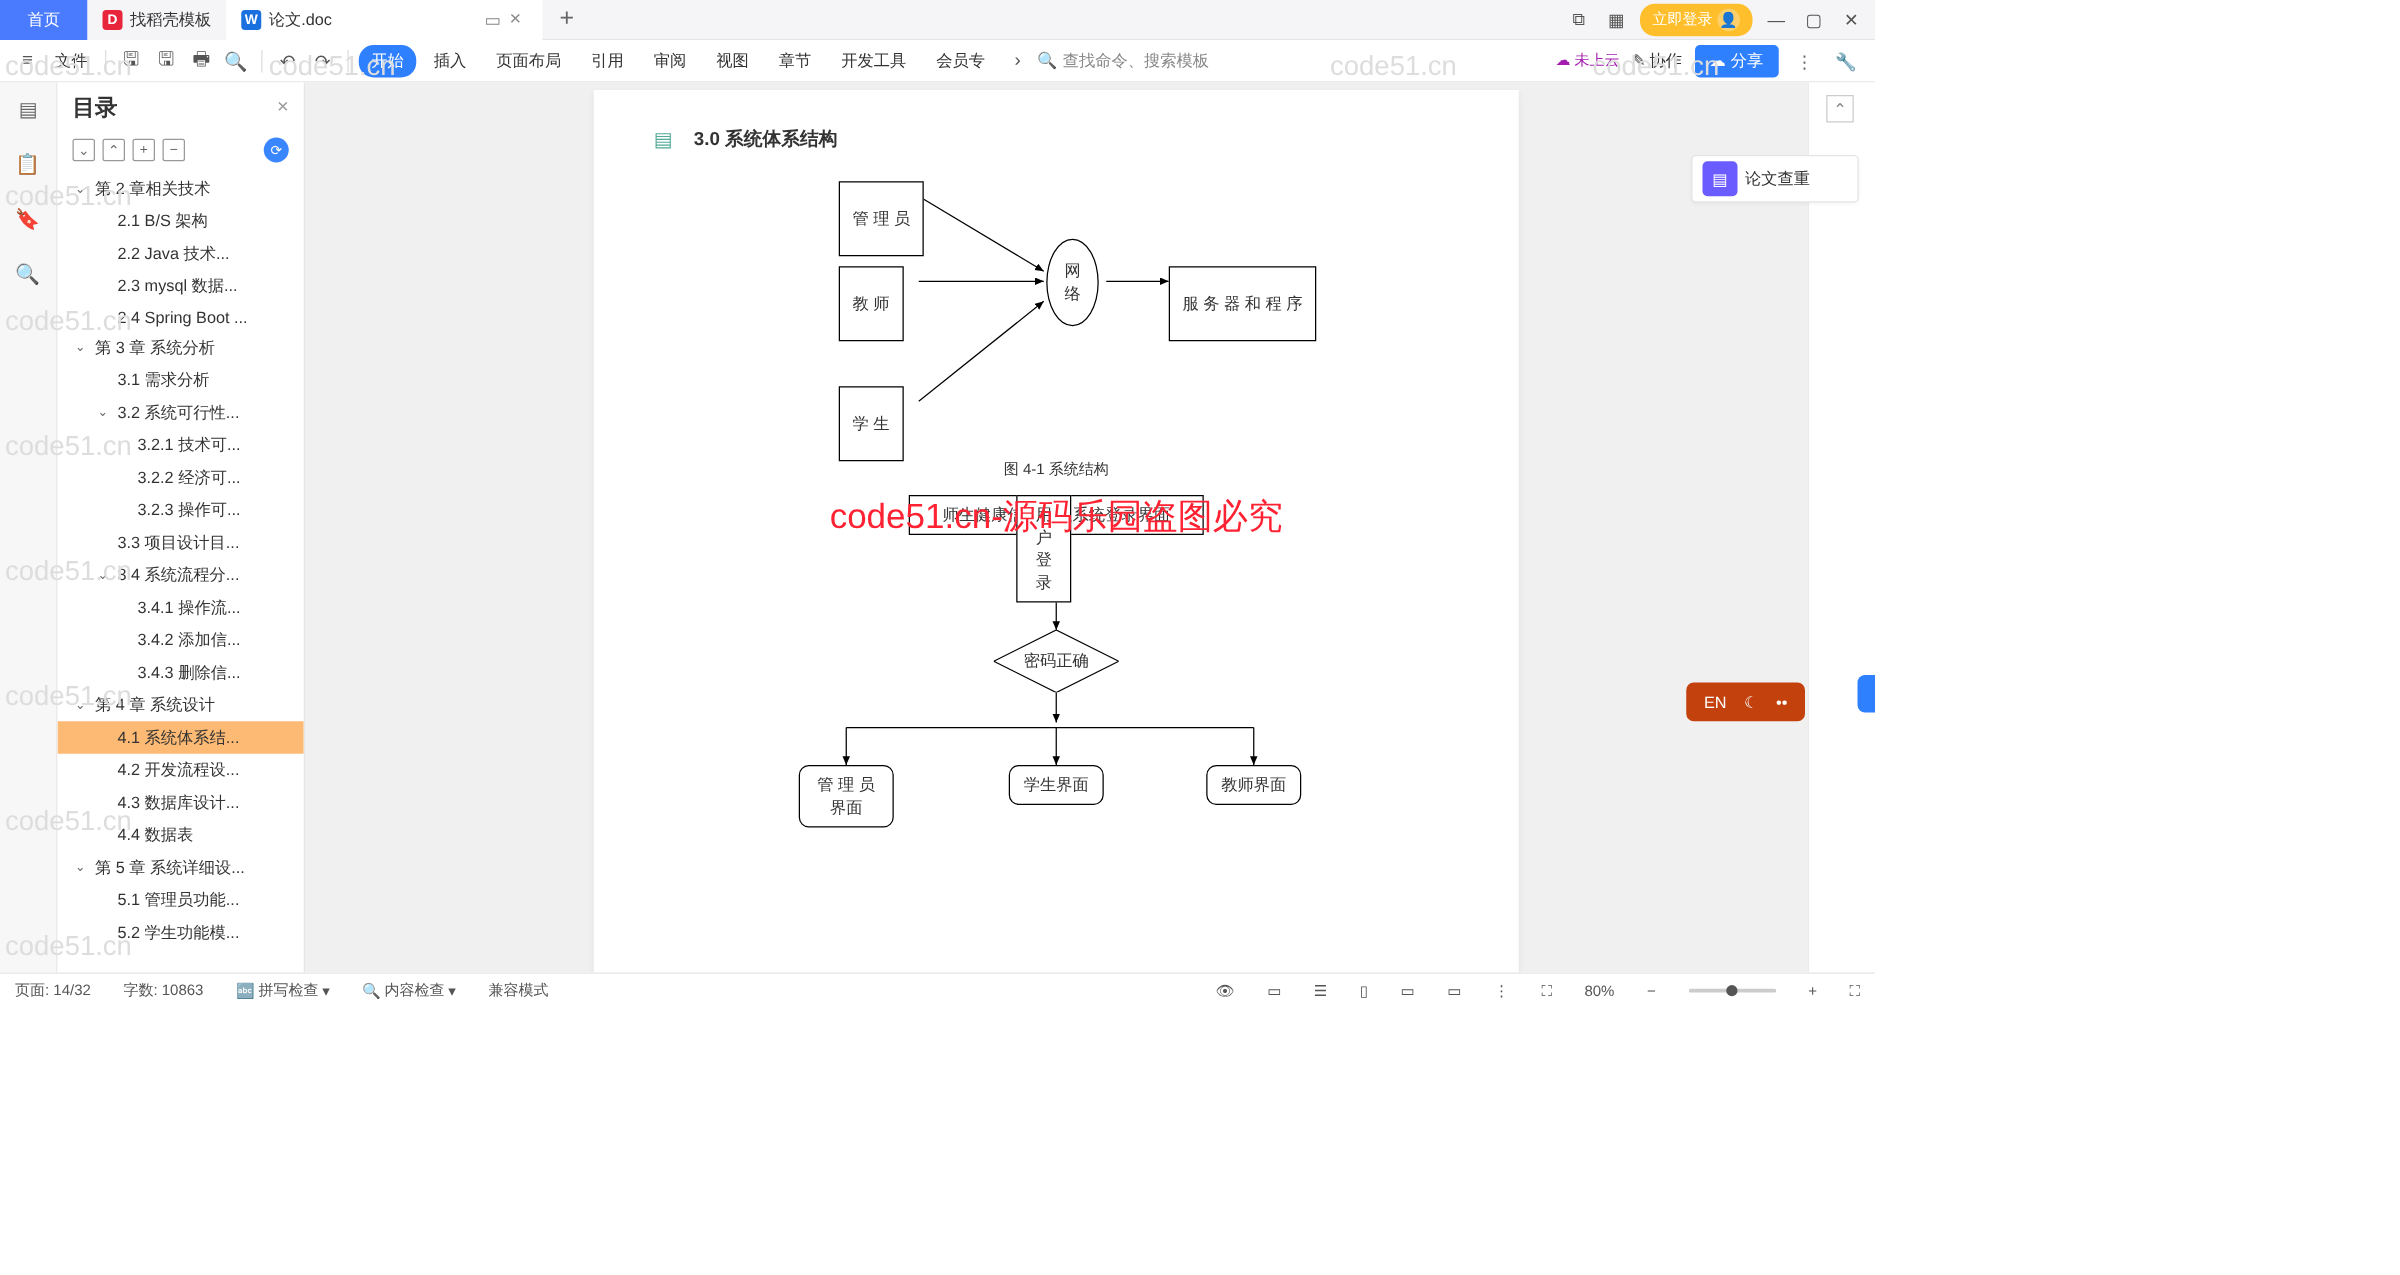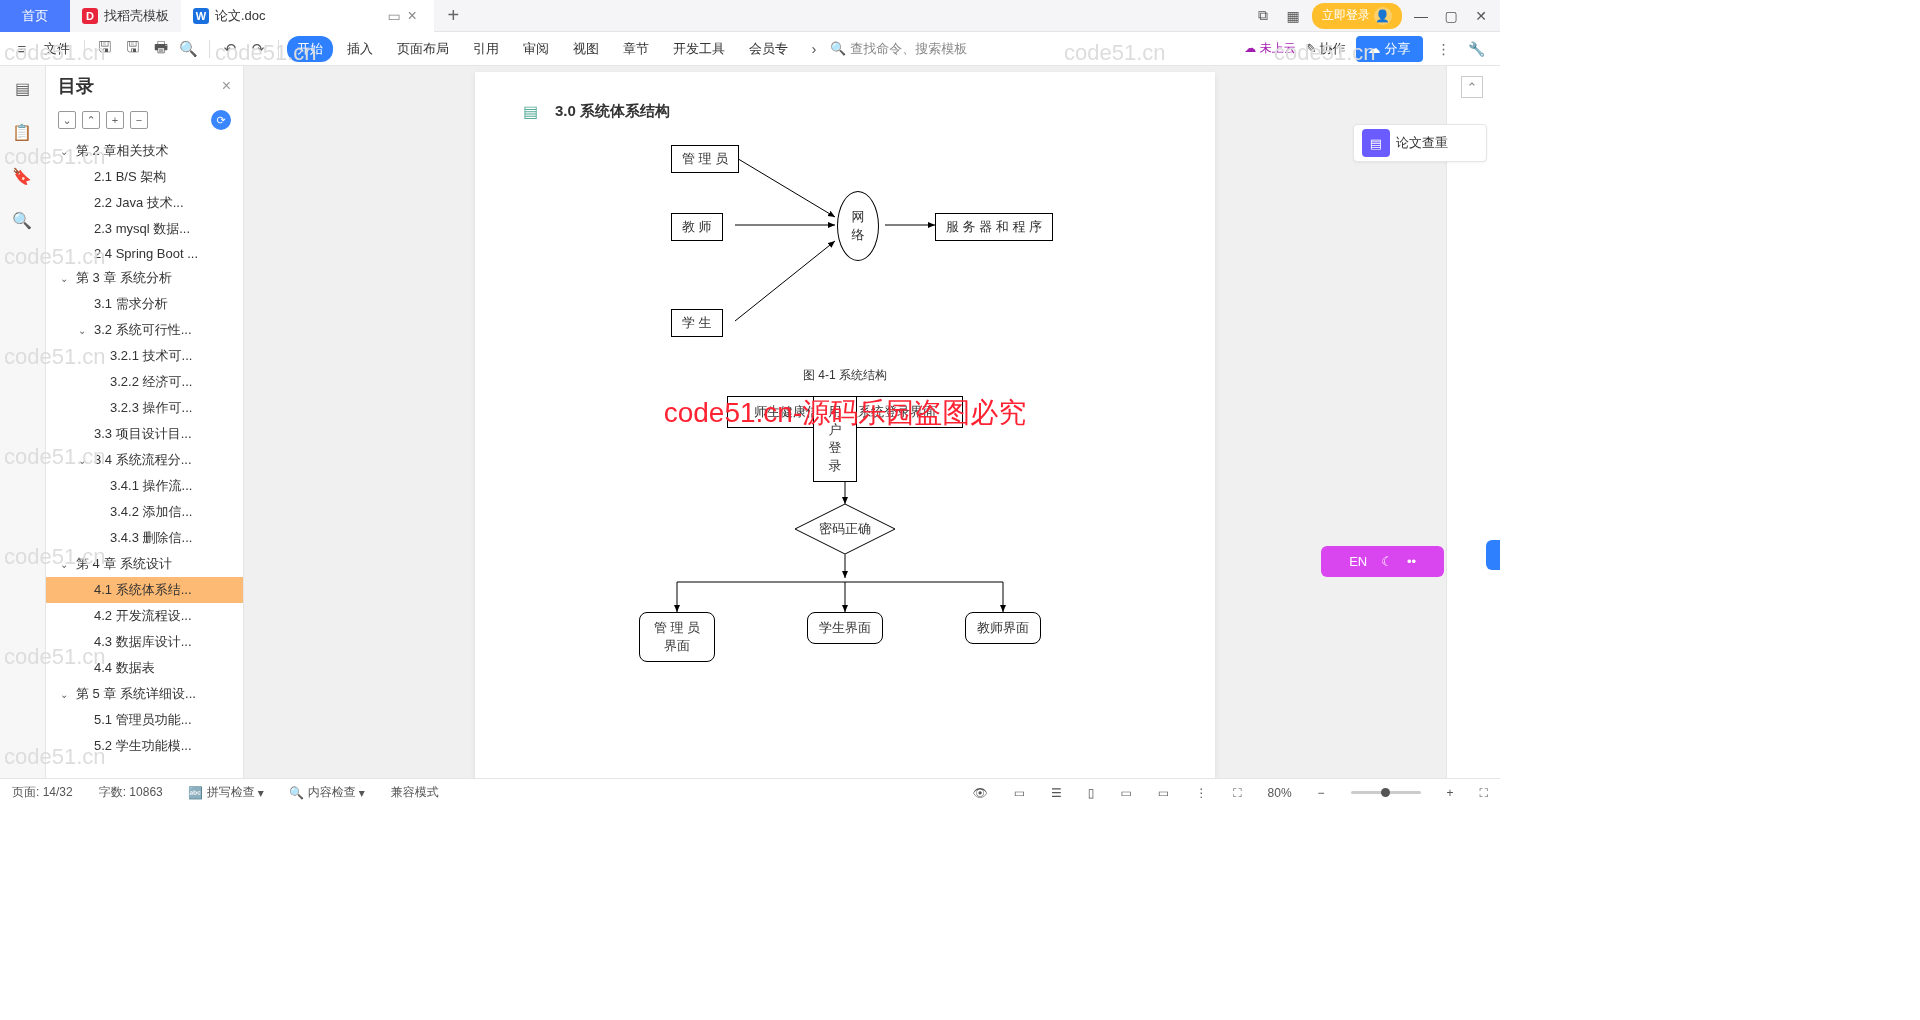--- a/index.html
+++ b/index.html
@@ -57,41 +57,41 @@
 .toc-item.l2 { padding-left: 32px; }
 .toc-item.l3 { padding-left: 48px; }
 .toc-item.active { background: #fdba74; }
 
 .doc-area { flex: 1; background: #f0f0f0; position: relative; overflow: hidden; }
 .page { position: absolute; left: 50%; transform: translateX(-50%); top: 6px; width: 740px; background: #fff; min-height: 1000px; padding: 30px 80px; box-shadow: 0 2px 6px rgba(0,0,0,0.08); }
 .page-h { font-size: 15px; font-weight: 600; margin-bottom: 10px; }
 .page-ico { position: absolute; left: 48px; top: 30px; color: #5a9; font-size: 16px; }
 .para { font-size: 13px; margin: 8px 0; text-indent: 28px; }
 .diagram { position: relative; height: 230px; margin: 6px 0; }
-.dbox { position: absolute; border: 1px solid #000; background: #fff; padding: 4px 10px; font-size: 13px; text-align: center; }
+.dbox { position: absolute; border: 1px solid #000; background: #fff; padding: 20px 10px; font-size: 13px; text-align: center; }
 .dellipse { position: absolute; border: 1px solid #000; border-radius: 50%; width: 42px; height: 70px; display: flex; flex-direction: column; align-items: center; justify-content: center; font-size: 13px; background: #fff; }
 svg.arrows { position: absolute; left: 0; top: 0; width: 100%; height: 100%; }
 svg.arrows line { stroke: #000; stroke-width: 1; }
 svg.arrows polygon { fill: #000; }
 .caption { text-align: center; font-size: 12px; margin: 4px 0 12px; }
 .watermark-main { position: absolute; left: 50%; transform: translateX(-50%); top: 328px; color: #f23; font-size: 28px; font-weight: 500; white-space: nowrap; z-index: 10; }
 .flow { position: relative; height: 320px; margin-top: 8px; }
 .fbox { position: absolute; border: 1px solid #000; background: #fff; padding: 6px 10px; font-size: 13px; text-align: center; }
 .fround { border-radius: 8px; }
 .fdiamond { position: absolute; width: 100px; height: 50px; }
 .fdiamond svg { width: 100%; height: 100%; }
 .fdiamond .dtxt { position: absolute; left: 0; top: 0; width: 100%; height: 100%; display: flex; align-items: center; justify-content: center; font-size: 13px; }
 
 .right-panel { width: 54px; border-left: 1px solid #e5e5e5; background: #fff; position: relative; }
 .rp-top { position: absolute; top: 10px; left: 14px; width: 22px; height: 22px; border: 1px solid #ccc; display: flex; align-items: center; justify-content: center; color: #888; cursor: pointer; }
 .rp-card { position: absolute; left: -94px; top: 58px; display: flex; align-items: center; background: #fff; border: 1px solid #e5e5e5; border-radius: 4px; padding: 4px 8px; gap: 6px; box-shadow: 0 1px 3px rgba(0,0,0,0.05); cursor: pointer; width: 134px; }
 .rp-ico { width: 28px; height: 28px; background: #6a5cff; border-radius: 4px; display: flex; align-items: center; justify-content: center; color: #fff; }
 .rp-lbl { font-size: 13px; }
 
-.ime-pill { position: absolute; right: 56px; top: 546px; background: #d946ef; color: #fff; padding: 8px 28px; border-radius: 6px; display: flex; align-items: center; gap: 14px; font-size: 13px; z-index: 20; }
+.ime-pill { position: absolute; right: 56px; top: 546px; background: #c2410c; color: #fff; padding: 8px 14px; border-radius: 6px; display: flex; align-items: center; gap: 14px; font-size: 13px; z-index: 20; }
 .blue-tab { position: absolute; right: 0; top: 540px; width: 14px; height: 30px; background: #2e80ff; border-radius: 6px 0 0 6px; z-index: 20; }
 
 
 .status { position: absolute; bottom: 0; left: 0; right: 0; height: 28px; border-top: 1px solid #e5e5e5; background: #fff; display: flex; align-items: center; padding: 0 12px; gap: 26px; font-size: 12px; color: #555; }
 .status .spc { flex: 1; }
 .sbtn { display: flex; align-items: center; gap: 3px; cursor: pointer; }
 .zoom-track { width: 70px; height: 3px; background: #ccc; border-radius: 2px; position: relative; }
 .zoom-thumb { position: absolute; left: 30px; top: -3px; width: 9px; height: 9px; border-radius: 50%; background: #555; }
 
 

